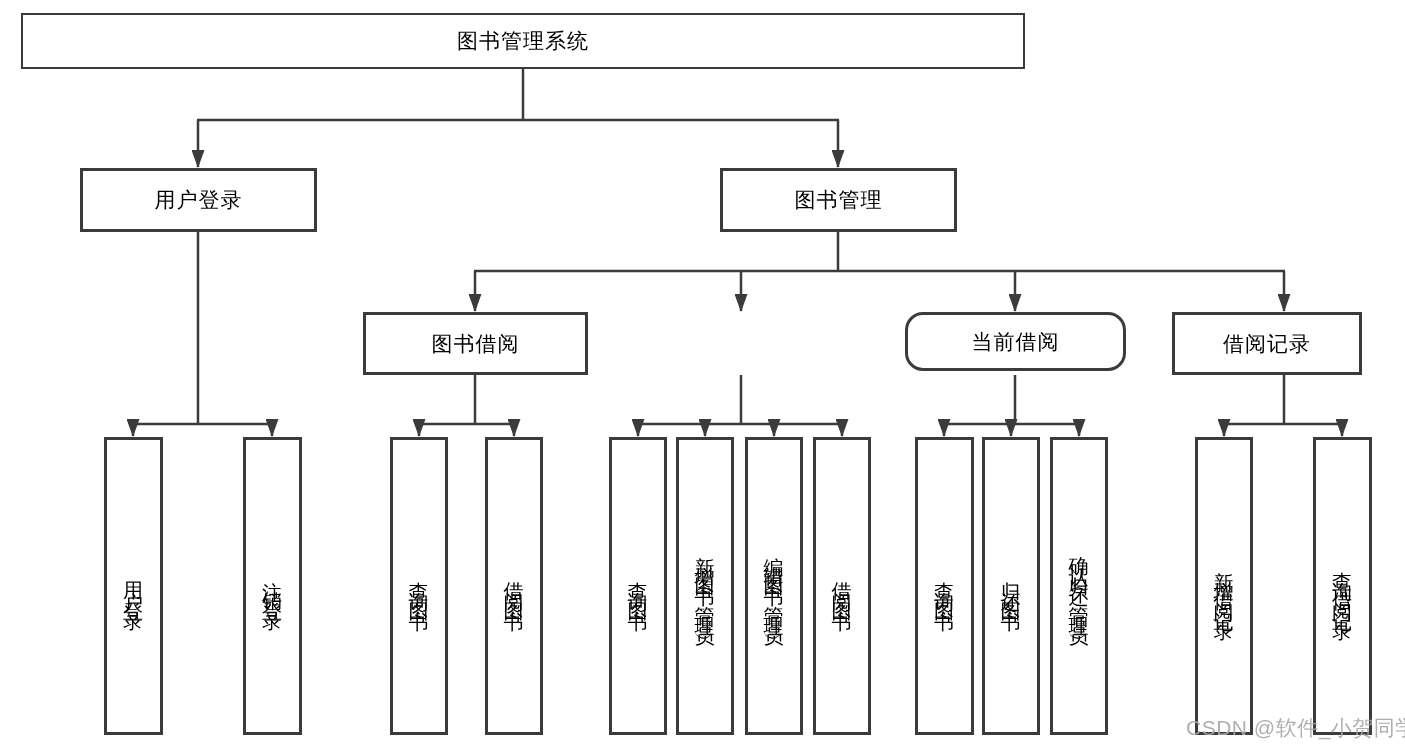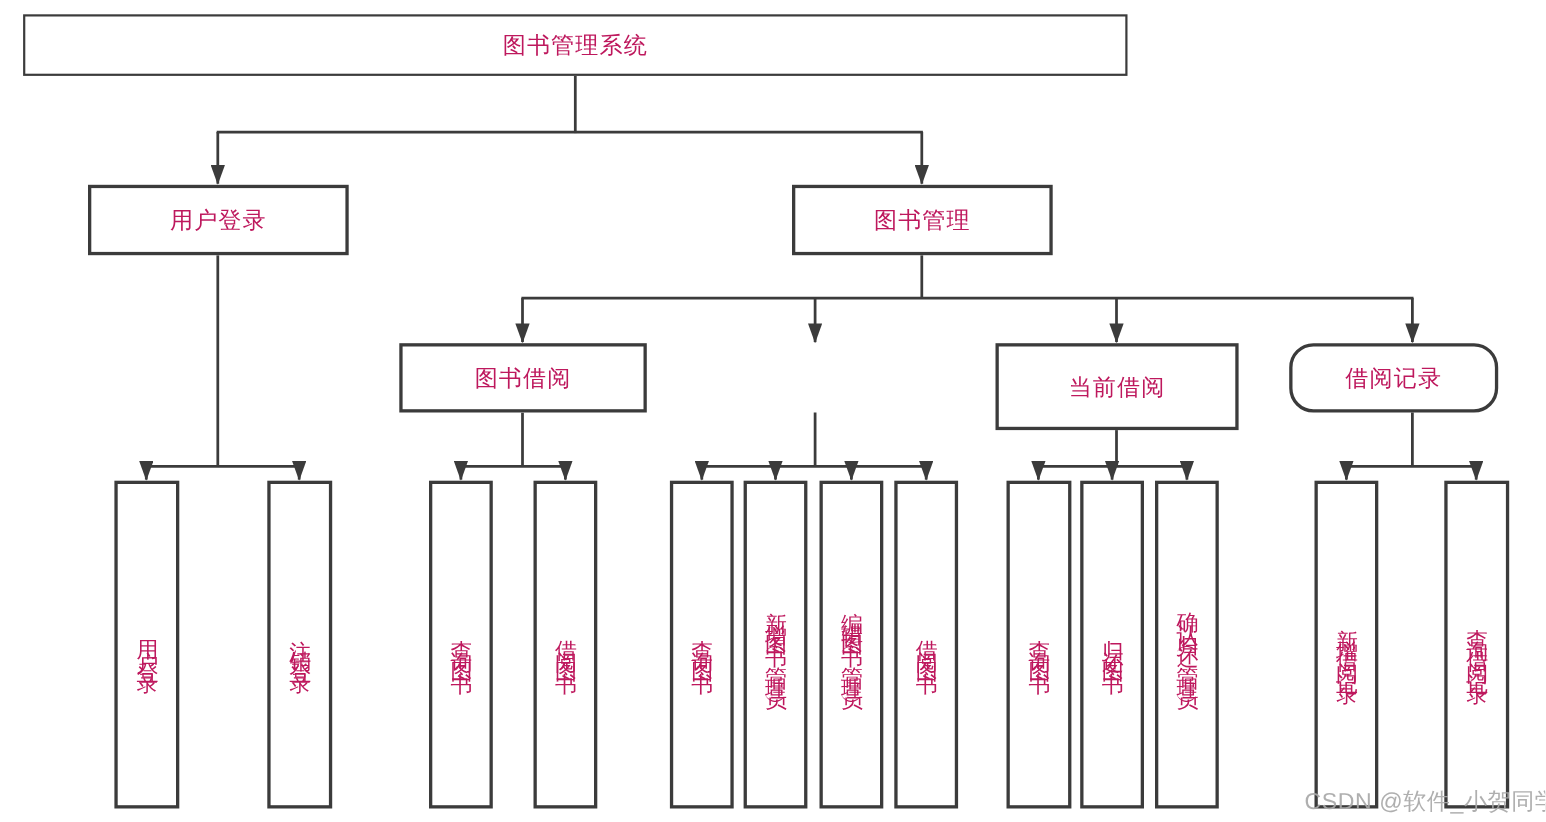--- a/index.html
+++ b/index.html
@@ -3,21 +3,21 @@
 <meta charset="utf-8">
 <style>
   html,body{margin:0;padding:0;background:#ffffff;}
   body{font-family:"Liberation Sans","DejaVu Sans",sans-serif;}
   #canvas{
     position:relative;width:1405px;height:747px;background:#ffffff;overflow:hidden;
   }
   #connectors{position:absolute;left:0;top:0;width:1405px;height:747px;}
   .node{
     position:absolute;box-sizing:border-box;background:#ffffff;
-    border:3px solid #3b3b3b;color:#be185d;
+    border:3px solid #3b3b3b;color:#000000;
     display:flex;align-items:center;justify-content:center;
   }
   .node.root{border-width:2px;}
   .hbox span{font-size:21px;letter-spacing:1px;white-space:nowrap;}
   .vbox{writing-mode:vertical-rl;}
   .vbox span{font-size:20px;letter-spacing:10px;line-height:1;white-space:nowrap;}
   .watermark{
     position:absolute;left:1186px;top:714px;
     font-size:21px;color:rgba(168,168,168,0.92);
     letter-spacing:0.5px;white-space:nowrap;z-index:5;
@@ -85,24 +85,24 @@
   <div class="node hbox" style="left:80px;top:168px;width:237px;height:64px;">
     <span>用户登录</span>
   </div>
   <div class="node hbox" style="left:720px;top:168px;width:237px;height:64px;font-family:Liberation Mono, monospace;">
     <span>图书管理</span>
   </div>
 
   <div class="node hbox" style="left:363px;top:312px;width:225px;height:63px;">
     <span>图书借阅</span>
   </div>
-  <div class="node hbox" style="left:905px;top:312px;width:221px;height:79px;">
+  <div class="node hbox" style="left:905px;top:312px;width:221px;height:59px;border-radius:18px;">
     <span>当前借阅</span>
   </div>
-  <div class="node hbox" style="left:1172px;top:312px;width:190px;height:63px;border-radius:22px;">
+  <div class="node hbox" style="left:1172px;top:312px;width:190px;height:63px;">
     <span>借阅记录</span>
   </div>
 
   <div class="node vbox" style="left:104px;top:437px;width:59px;height:298px;">
     <span>用户登录</span>
   </div>
   <div class="node vbox" style="left:243px;top:437px;width:59px;height:298px;">
     <span>注销登录</span>
   </div>
 

